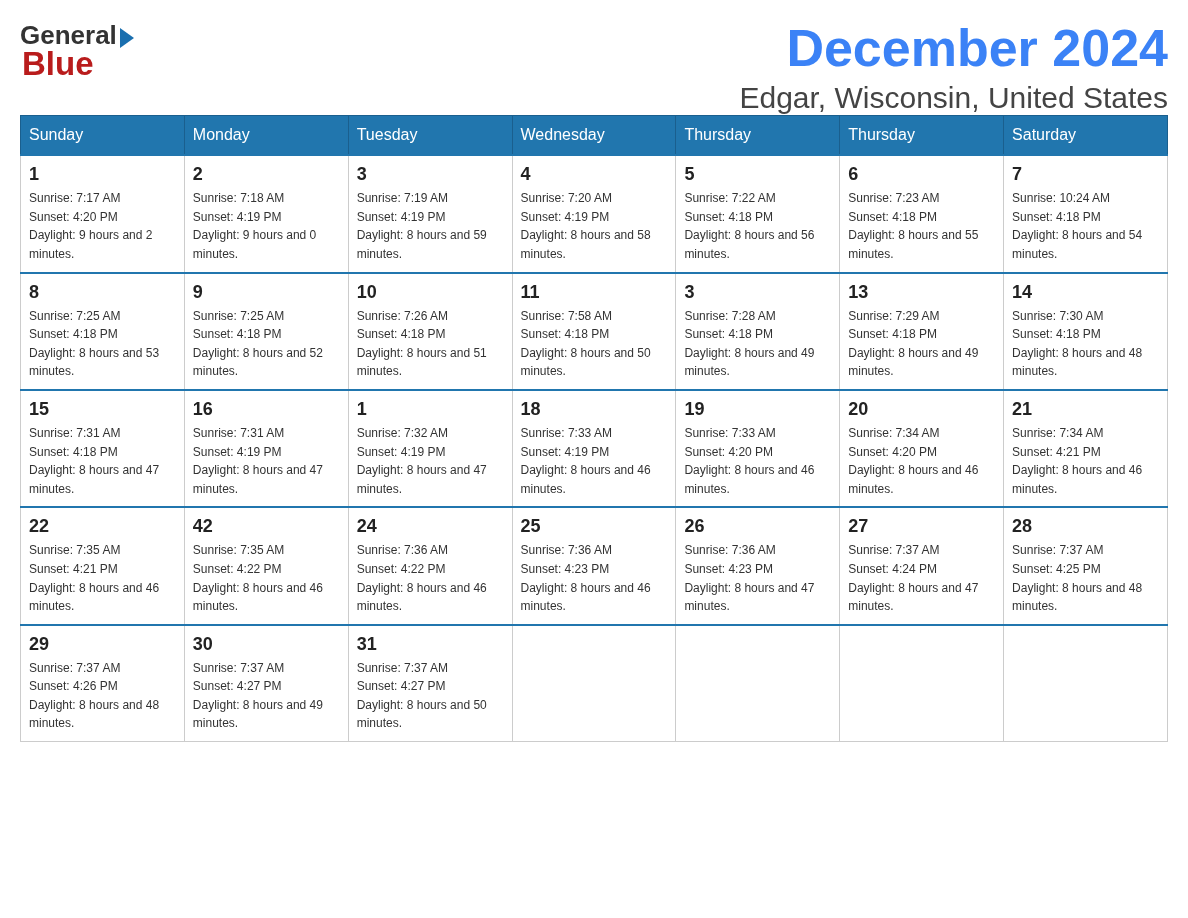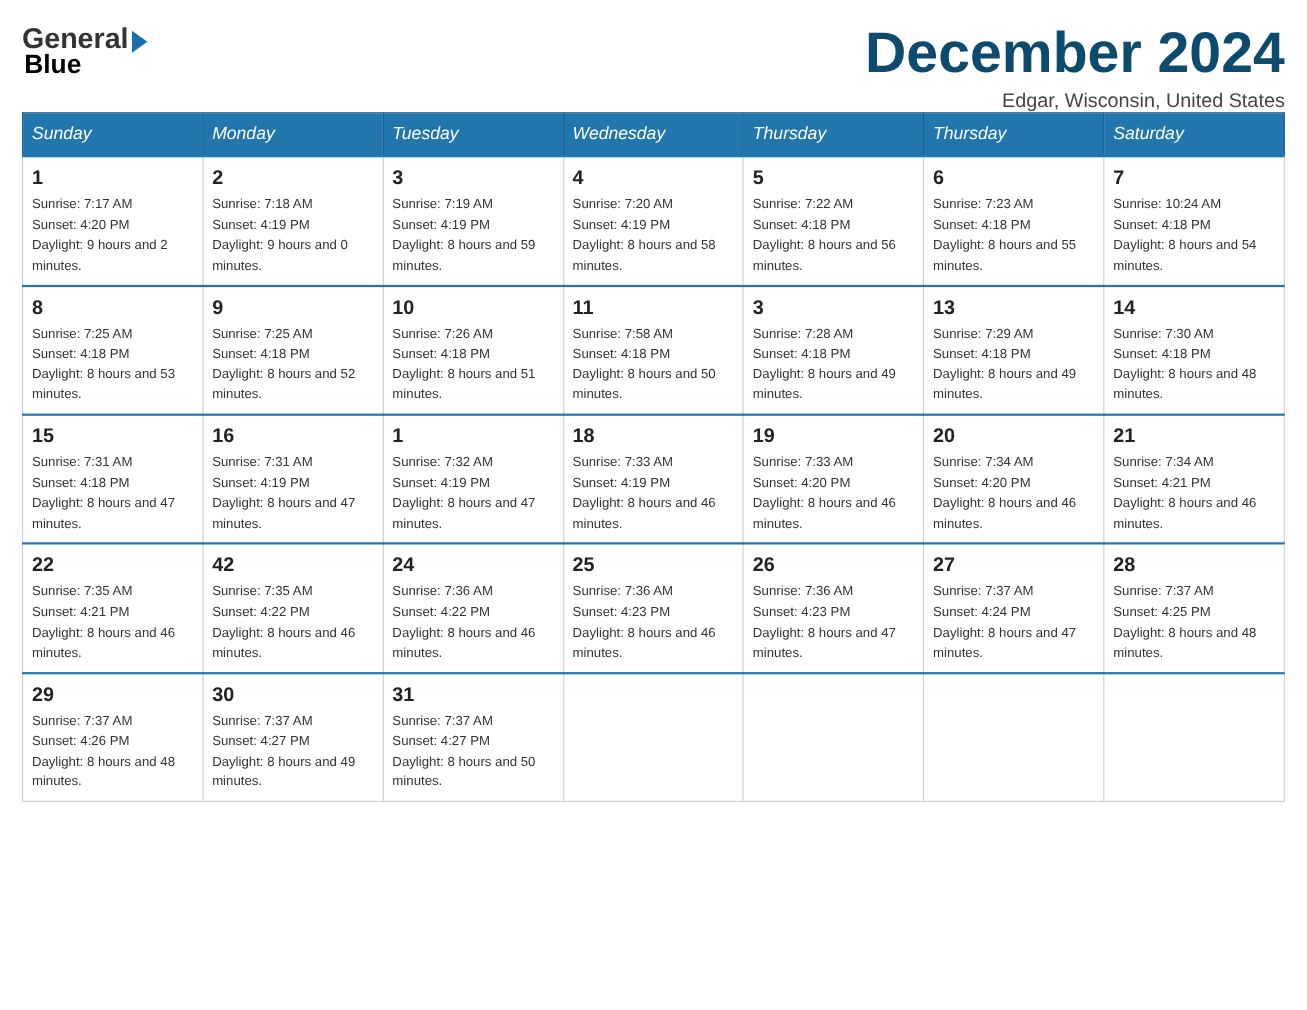--- a/index.html
+++ b/index.html
@@ -34,54 +34,53 @@
     .logo-arrow {
       width: 0;
       height: 0;
       border-left: 14px solid #1a6faf;
       border-top: 10px solid transparent;
       border-bottom: 10px solid transparent;
       margin-left: 3px;
       margin-top: 4px;
     }
     .logo-blue {
-      font-size: 24px;
+      font-size: 33px;
       font-weight: bold;
-      color: #000000;
+      color: #b91c1c;
       margin-top: -6px;
       padding-left: 2px;
     }
     .title-section {
       text-align: right;
     }
     .main-title {
       font-size: 52px;
       font-weight: bold;
-      color: #0c4a6e;
+      color: #3b82f6;
       line-height: 1.1;
     }
     .subtitle {
-      font-size: 18px;
+      font-size: 30px;
       color: #444;
       margin-top: 4px;
     }
     .calendar {
       width: 100%;
       border-collapse: collapse;
       border: 1px solid #ccc;
     }
     .calendar thead tr th {
       background-color: #2176ae;
       color: #fff;
       padding: 10px 8px;
       font-size: 16px;
       font-weight: normal;
       text-align: left;
       border: 1px solid #1a5f8e;
-      font-style: italic;
     }
     .calendar tbody tr td {
       vertical-align: top;
       padding: 8px;
       border: 1px solid #ccc;
       width: 14.28%;
       min-height: 100px;
     }
     .day-number {
       font-size: 18px;

